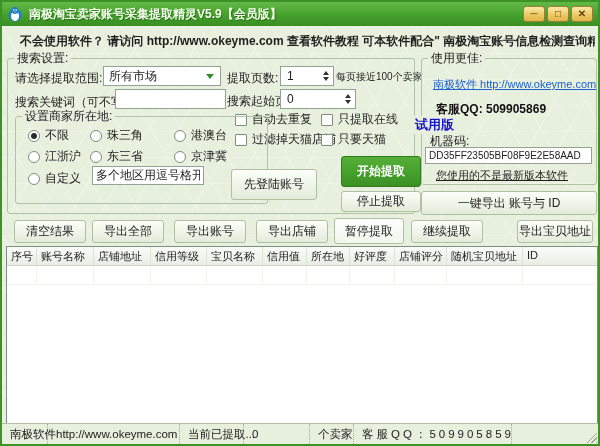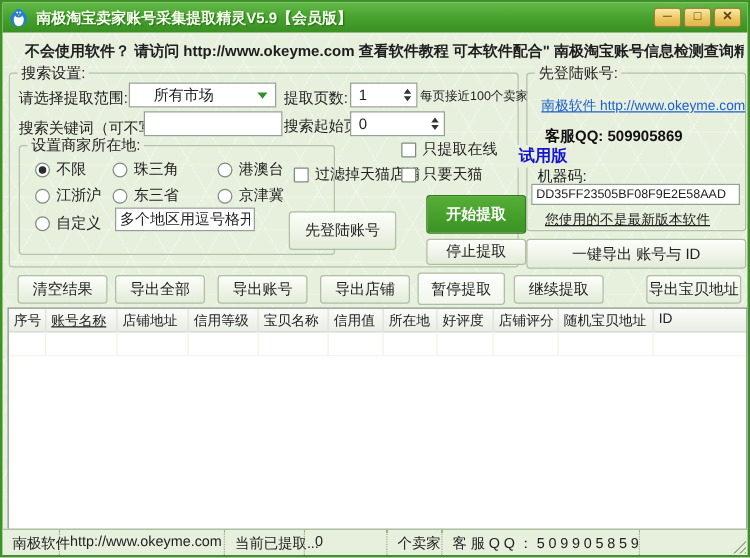--- a/index.html
+++ b/index.html
@@ -26,21 +26,21 @@
   .notice{position:absolute;left:3px;top:27px;right:3px;height:24px;line-height:24px;
     font-size:12px;font-weight:bold;color:#1e1e1e;padding-left:15px;white-space:nowrap;overflow:hidden;}
   
   .groupbox{position:absolute;border:1px solid #b2c2a8;border-radius:3px;box-sizing:border-box;}
   .legend{position:absolute;top:-8px;left:6px;background:#e8efde;padding:0 3px;
     font-size:12px;color:#222;line-height:14px;white-space:nowrap;}
   .lbl{position:absolute;font-size:12px;color:#1e1e1e;white-space:nowrap;}
   
   .textbox{position:absolute;background:#fff;border:1px solid #93a393;box-sizing:border-box;
     font-size:12px;color:#222;}
-  .selectbox{display:flex;align-items:center;padding-left:19px;}
+  .selectbox{display:flex;align-items:center;padding-left:5px;}
   .selectbox .val{flex:1;font-size:12px;}
   .dd-arrow{width:0;height:0;border-left:4px solid transparent;border-right:4px solid transparent;
     border-top:5px solid #2f8f2f;margin-right:6px;}
   .spinner{display:flex;align-items:center;padding-left:6px;}
   .spinner .val{flex:1;font-size:12px;}
   .spin-btns{display:flex;flex-direction:column;justify-content:center;gap:2px;padding-right:4px;}
   .tri-up{width:0;height:0;border-left:3.5px solid transparent;border-right:3.5px solid transparent;
     border-bottom:4px solid #333;}
   .tri-dn{width:0;height:0;border-left:3.5px solid transparent;border-right:3.5px solid transparent;
     border-top:4px solid #333;}
@@ -131,20 +131,24 @@
 
     <span class="lbl" style="left:219px;top:34px;">搜索起始页:</span>
     <div class="textbox spinner" style="left:272px;top:30px;width:76px;height:20px;">
       <span class="val">0</span>
       <span class="spin-btns">
         <span class="tri-up"></span>
         <span class="tri-dn"></span>
       </span>
     </div>
 
+    <label class="check" style="left:227px;top:52px;">
+      <span class="box"></span>
+      <span>自动去重复</span>
+    </label>
     <label class="check" style="left:313px;top:52px;">
       <span class="box"></span>
       <span>只提取在线</span>
     </label>
     <label class="check" style="left:227px;top:72px;">
       <span class="box"></span>
       <span>过滤掉天猫店铺</span>
     </label>
     <label class="check" style="left:313px;top:72px;">
       <span class="box"></span>
@@ -183,21 +187,21 @@
       </label>
       <input class="plain" style="left: 76px; top: 49px; width: 112px; height: 19px;" value="多个地区用逗号格开">
     </div>
 
     <div class="btn" style="left:223px;top:110px;width:86px;height:31px;">先登陆账号</div>
     <div class="btn btn-green" style="left:333px;top:97px;width:80px;height:31px;">开始提取</div>
     <div class="btn" style="left:333px;top:132px;width:80px;height:21px;">停止提取</div>
   </div>
 
   <div class="groupbox" style="left:419px;top:56px;width:176px;height:127px;">
-    <span class="legend">先登陆账号:</span>
+    <span class="legend">使用更佳:</span>
     <span class="link" style="left:11px;top:18px;">南极软件 http://www.okeyme.com</span>
     <span class="qq" style="left:14px;top:42px;">客服QQ:  509905869</span>
     <span class="trial" style="left:-9px;top:57px;">试用版</span>
     <span class="lbl" style="left:8px;top:74px;">机器码:</span>
     <input class="plain" style="left: 3px; top: 88px; width: 167px; height: 17px; font-size: 10px;" value="DD35FF23505BF08F9E2E58AAD">
     <span class="ver-note" style="left:14px;top:109px;">您使用的不是最新版本软件</span>
   </div>
 
   <div class="btn" style="left:419px;top:189px;width:176px;height:24px;">一键导出 账号与 ID</div>
 
@@ -205,21 +209,21 @@
   <div class="btn" style="left:90px;top:218px;width:72px;height:23px;">导出全部</div>
   <div class="btn" style="left:172px;top:218px;width:72px;height:23px;">导出账号</div>
   <div class="btn" style="left:254px;top:218px;width:72px;height:23px;">导出店铺</div>
   <div class="btn" style="left:332px;top:216px;width:70px;height:26px;background:linear-gradient(#fdfefc,#f1f6ec);">暂停提取</div>
   <div class="btn" style="left:409px;top:218px;width:72px;height:23px;">继续提取</div>
   <div class="btn" style="left:515px;top:218px;width:76px;height:23px;">导出宝贝地址</div>
 
   <div class="table">
     <div class="thead">
       <span class="th" style="width:30px;">序号</span>
-      <span class="th" style="width:57px;text-decoration:underline;">账号名称</span>
+      <span class="th" style="width:57px;">账号名称</span>
       <span class="th" style="width:57px;">店铺地址</span>
       <span class="th" style="width:56px;">信用等级</span>
       <span class="th" style="width:56px;">宝贝名称</span>
       <span class="th" style="width:44px;">信用值</span>
       <span class="th" style="width:43px;">所在地</span>
       <span class="th" style="width:45px;">好评度</span>
       <span class="th" style="width:52px;">店铺评分</span>
       <span class="th" style="width:76px;">随机宝贝地址</span>
       <span class="th" style="flex:1;border-right:none;">ID</span>
     </div>

